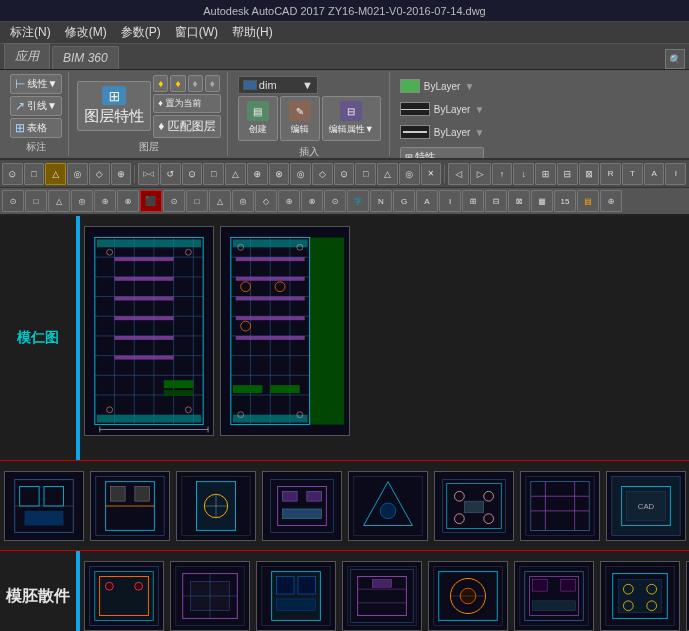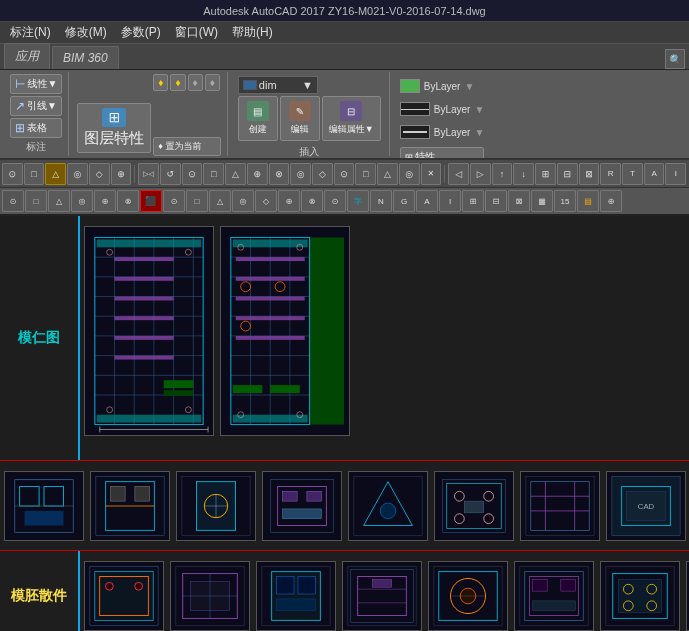--- a/index.html
+++ b/index.html
@@ -200,21 +200,21 @@
     }
     .row-label {
       width: 80px;
       min-width: 80px;
       display: flex;
       align-items: center;
       justify-content: center;
       color: #00cccc;
       font-size: 16px;
       font-weight: bold;
-      border-right: 2px solid #0ea5e9;
+      border-right: 4px solid #0ea5e9;
       background: #1e1e1e;
     }
     .row-content {
       flex: 1;
       background: #1e1e1e;
       overflow: hidden;
       display: flex;
       align-items: center;
       padding: 4px;
       gap: 6px;
@@ -318,21 +318,21 @@
               <div class="ribbon-btn">
                   <span style="color:#ffcc00;">♦</span>
                 </div>
               <div class="ribbon-btn">
                   <span style="color:#aaaaaa;">♦</span>
                 </div>
               <div class="ribbon-btn">
                   <span style="color:#aaaaaa;">♦</span>
                 </div>
             </div>
-            <div class="ribbon-btn" style="font-size:9px;margin-top:44px;">♦ 置为当前</div>
+            <div class="ribbon-btn" style="font-size:9px;">♦ 置为当前</div>
             <div class="ribbon-btn" style="font-size:12px;">♦ 匹配图层</div>
           </div>
         </div>
       </div>
     </div>
     <div class="ribbon-group-label">图层</div>
   </div>
 
   <div class="ribbon-group">
     <div style="display:flex;flex-direction:column;gap:2px;padding:2px;">
@@ -644,21 +644,21 @@
           <rect x="20" y="20" width="40" height="30" fill="#112233" stroke="#224466" stroke-width="0.5"></rect>
           <text x="40" y="38" fill="#aaaaaa" font-size="8" text-anchor="middle">CAD</text>
         </svg>
       </div>
 
     </div>
   </div>
 
   <div class="content-row" style="height: 90px; flex-shrink:0; border-bottom: none;">
     <div class="row-label">
-      <span style="font-size:14px;color:#fde047;font-weight:bold;">模胚散件</span>
+      <span style="font-size:16px;color:#e5e5e5;font-weight:bold;">模胚散件</span>
     </div>
     <div class="row-content" style="overflow-x:auto;">
       <div class="cad-drawing small-drawing">
         <svg viewBox="0 0 80 70" xmlns="http://www.w3.org/2000/svg" width="80" height="70">
           <rect width="80" height="70" fill="#0a0a1a"></rect>
           <rect x="5" y="5" width="70" height="60" fill="none" stroke="#336699" stroke-width="0.5"></rect>
           <rect x="10" y="10" width="60" height="50" fill="#0a1520" stroke="#00aacc" stroke-width="0.8"></rect>
           <rect x="15" y="15" width="50" height="40" fill="none" stroke="#ff6600" stroke-width="1"></rect>
           <circle cx="25" cy="25" r="4" fill="#330011" stroke="#ff4444" stroke-width="0.8"></circle>
           <circle cx="55" cy="25" r="4" fill="#330011" stroke="#ff4444" stroke-width="0.8"></circle>

